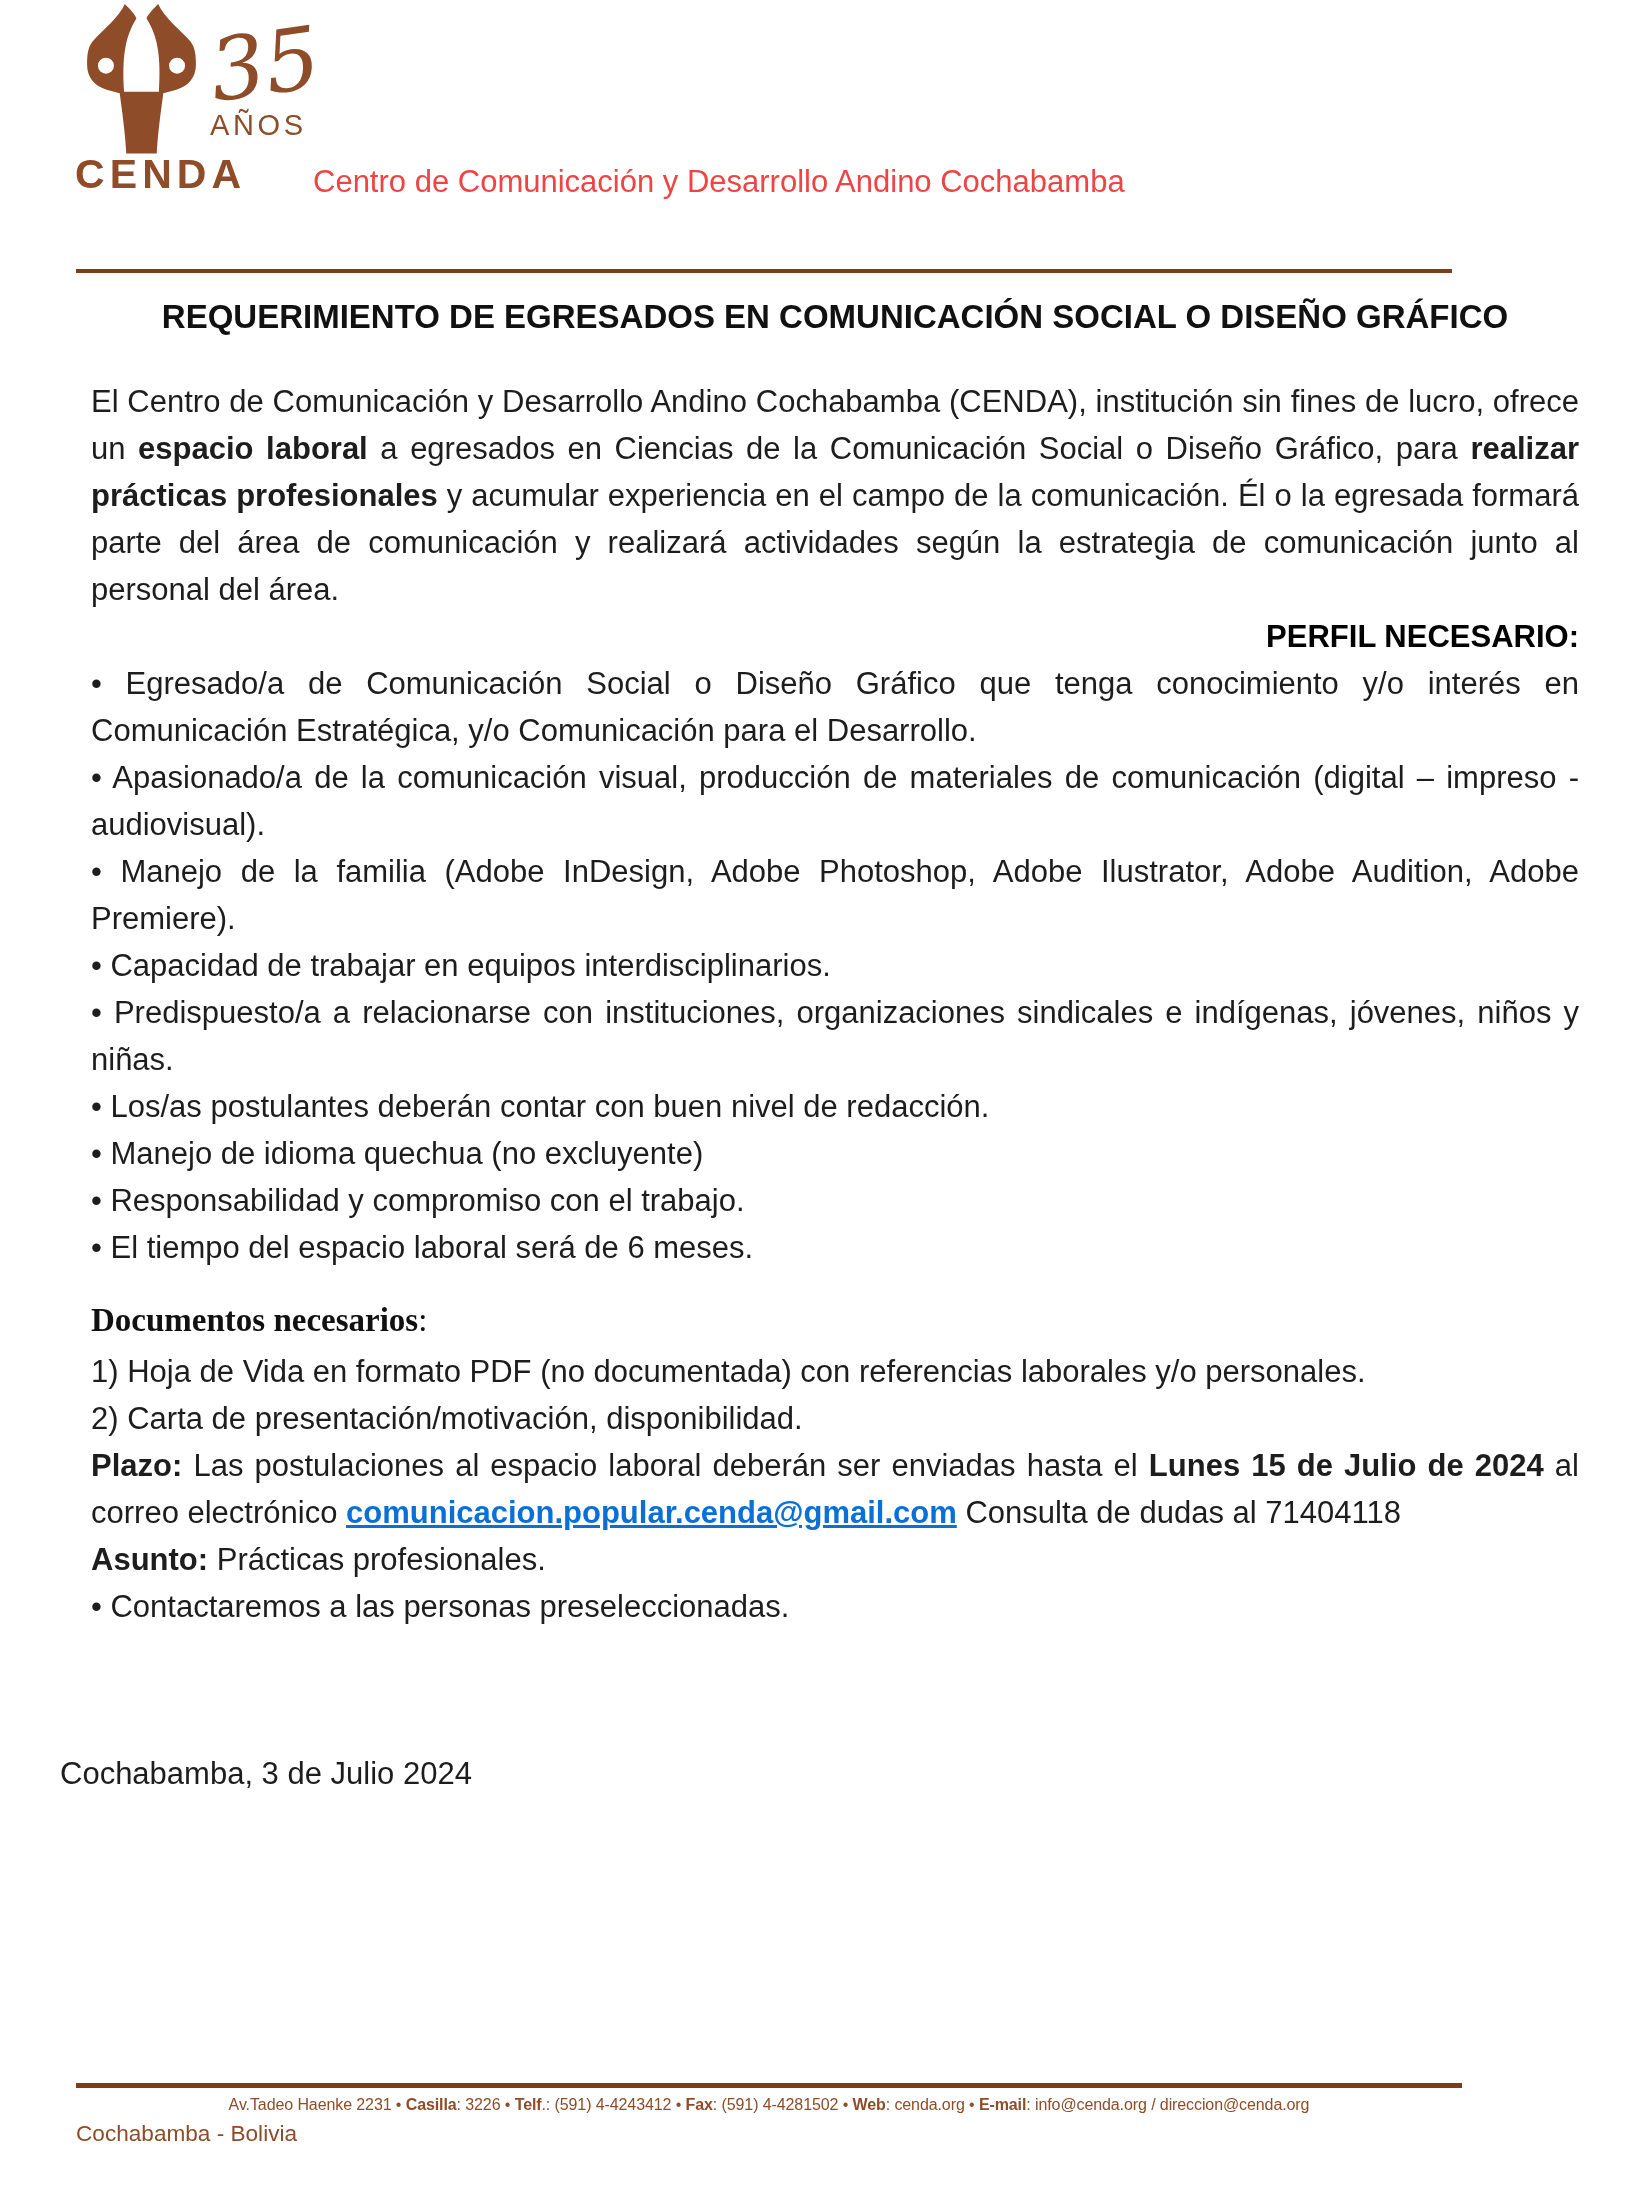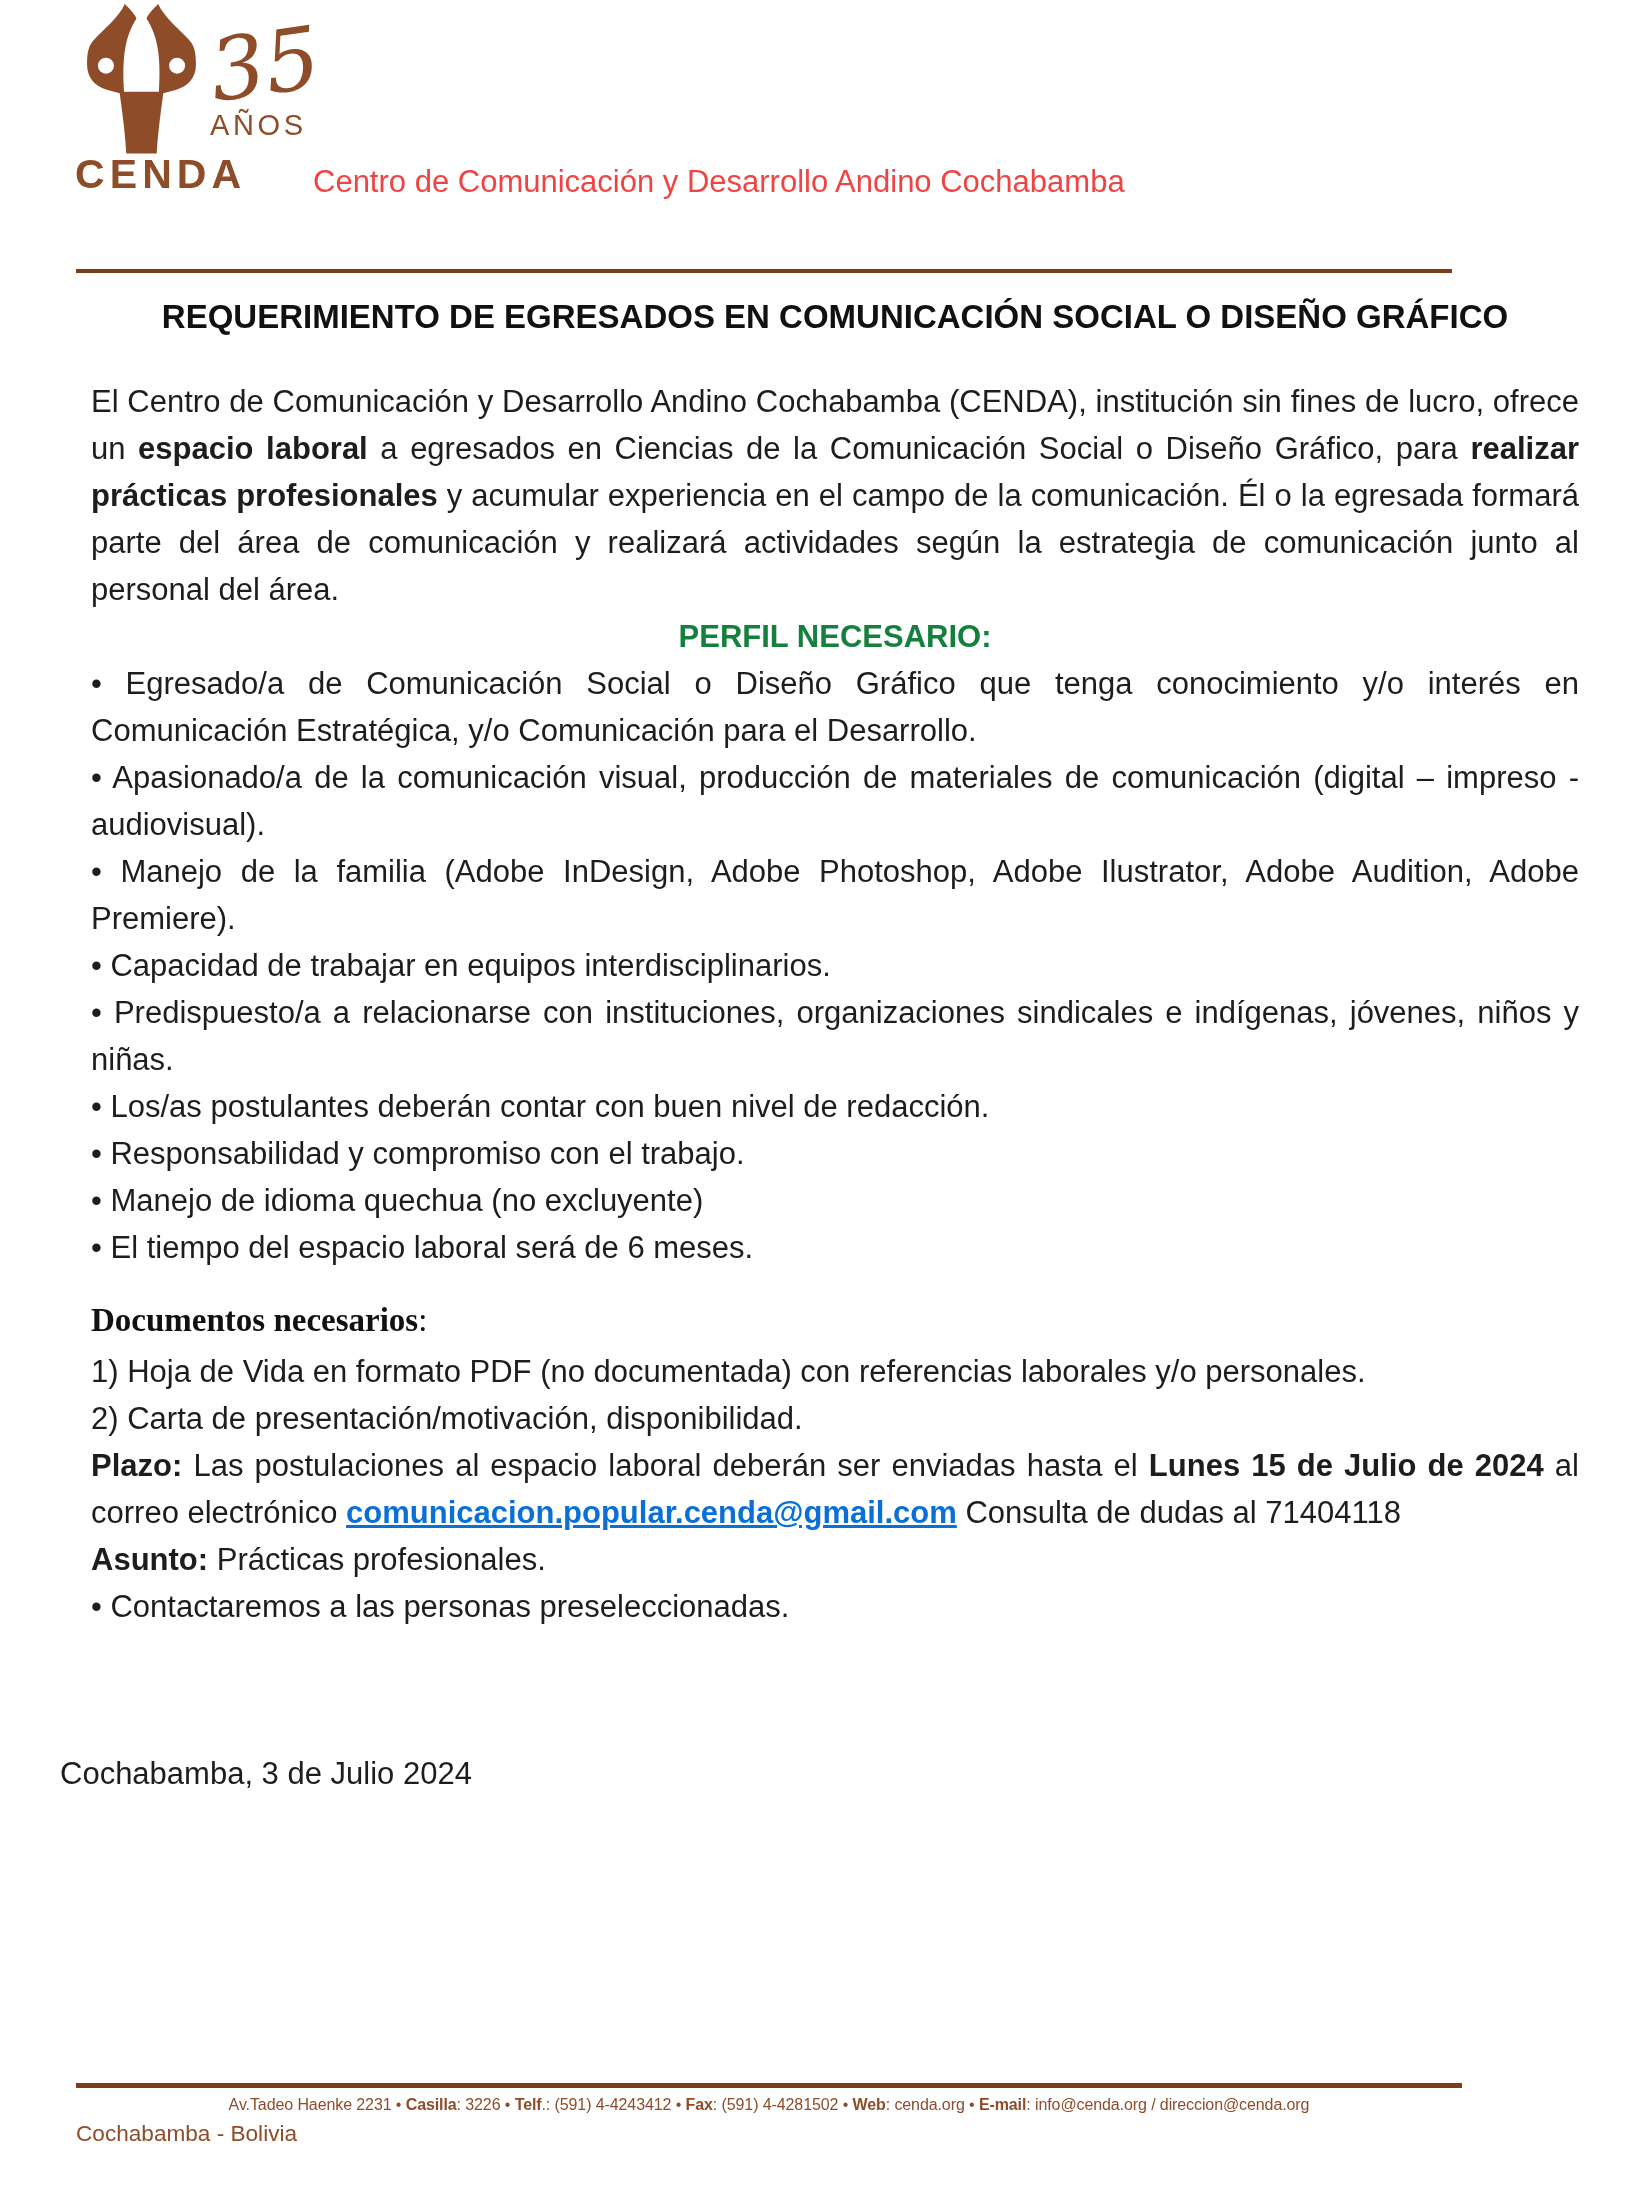--- a/index.html
+++ b/index.html
@@ -37,21 +37,21 @@
   .main {
     position:absolute; left:91px; top:297px; width:1488px;
     font-size:31px; line-height:47px; text-align:justify;
   }
   .main p { margin:0; }
   .doc-title {
     font-size:33px; line-height:39px; font-weight:bold;
     text-align:center; margin:0 0 42px; color:#111111;
   }
   .intro { margin:0 0 47px; }
-  .perfil-heading { font-size:31px; line-height:47px; font-weight:bold; margin:0; color:#15803d; text-align:center; }
+  .perfil-heading { font-size:31px; line-height:47px; font-weight:bold; margin:0; color:#000000; text-align:right; }
   .docs-heading {
     font-family:"Liberation Serif", serif; font-size:33px; line-height:41px;
     font-weight:bold; margin:29px 0 7.3px; color:#111111; text-align:left;
   }
   .docs-heading .colon { font-weight:normal; }
   .plazo { margin-top:23px; }
   a.email-link { color:#0a70d8; font-weight:bold; text-decoration:underline; cursor:pointer; }
   .date-line {
     position:absolute; left:60px; top:1750px; width:1488px;
     text-align:left; font-size:31px; line-height:47px;
@@ -93,22 +93,22 @@
 
     <p class="intro"><span>El Centro de Comunicación y Desarrollo Andino Cochabamba (CENDA), institución sin fines de lucro, ofrece un </span><b>espacio laboral</b><span> a egresados en Ciencias de la Comunicación Social o Diseño Gráfico, para </span><b>realizar prácticas profesionales</b><span> y acumular experiencia en el campo de la comunicación. Él o la egresada formará parte del área de comunicación y realizará actividades según la estrategia de comunicación junto al personal del área.</span></p>
 
     <p class="perfil-heading">PERFIL NECESARIO:</p>
     <p>• Egresado/a de Comunicación Social o Diseño Gráfico que tenga conocimiento y/o interés en Comunicación Estratégica, y/o Comunicación para el Desarrollo.</p>
     <p>• Apasionado/a de la comunicación visual, producción de materiales de comunicación (digital – impreso - audiovisual).</p>
     <p>• Manejo de la familia (Adobe InDesign, Adobe Photoshop, Adobe Ilustrator, Adobe Audition, Adobe Premiere).</p>
     <p>• Capacidad de trabajar en equipos interdisciplinarios.</p>
     <p>• Predispuesto/a a relacionarse con instituciones, organizaciones sindicales e indígenas, jóvenes, niños y niñas.</p>
     <p>• Los/as postulantes deberán contar con buen nivel de redacción.</p>
+    <p>• Manejo de idioma quechua (no excluyente)</p>
     <p>• Responsabilidad y compromiso con el trabajo.</p>
-    <p>• Manejo de idioma quechua (no excluyente)</p>
     <p>• El tiempo del espacio laboral será de 6 meses.</p>
 
     <h2 class="docs-heading"><span>Documentos necesarios</span><span class="colon">:</span></h2>
     <p>1) Hoja de Vida en formato PDF (no documentada) con referencias laborales y/o personales.</p>
     <p>2) Carta de presentación/motivación, disponibilidad.</p>
 
     <p class="plazo"><b>Plazo:</b><span> Las postulaciones al espacio laboral deberán ser enviadas hasta el </span><b>Lunes 15 de Julio de 2024</b><span> al correo electrónico </span><a class="email-link">comunicacion.popular.cenda@gmail.com</a><span> Consulta de dudas al 71404118</span></p>
 
     <p><b>Asunto:</b><span> Prácticas profesionales.</span></p>
 

